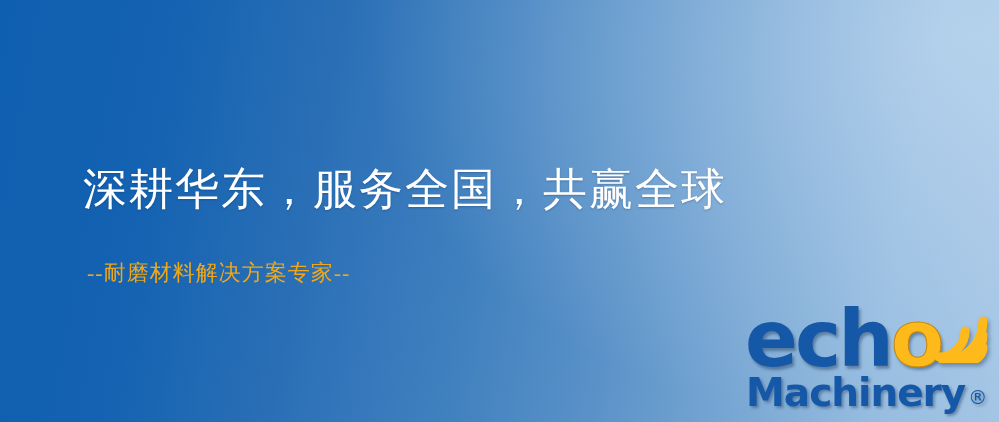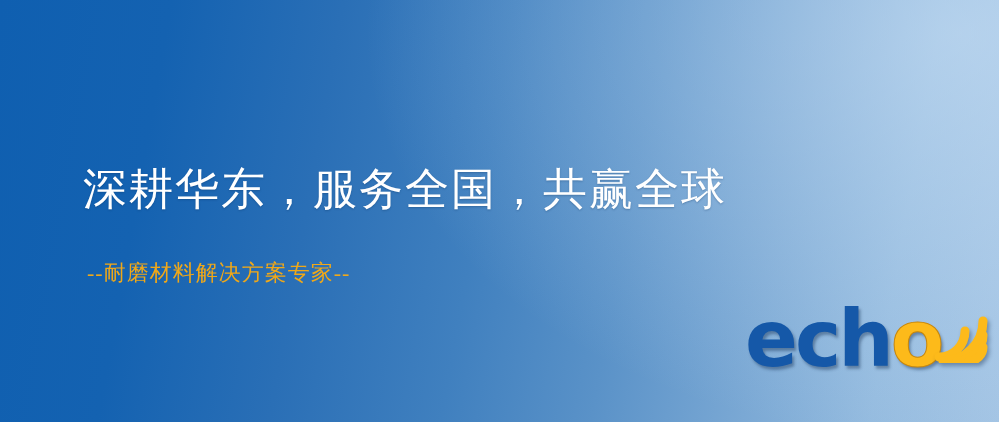--- a/index.html
+++ b/index.html
@@ -138,16 +138,17 @@
 
     <svg id="logo-waves" viewBox="0 0 72 68">
       <g fill="none" stroke="#fdba1a" stroke-linecap="round">
         <path d="M 8 62 A 26 26 0 0 1 34 36" stroke-width="9" transform="rotate(180 21 49)"></path>
         <path d="M 12 66 A 40 40 0 0 0 52 26" stroke-width="9"></path>
         <path d="M 26 66 A 26 26 0 0 0 52 40" stroke-width="9"></path>
         <path d="M 38 66 A 14 14 0 0 0 52 52" stroke-width="9"></path>
       </g>
     </svg>
 
+    <div id="logo-subword"><span>Machinery</span><span id="logo-registered">®</span></div>
 
   </div>
 
 </div>
 
 </body></html>

